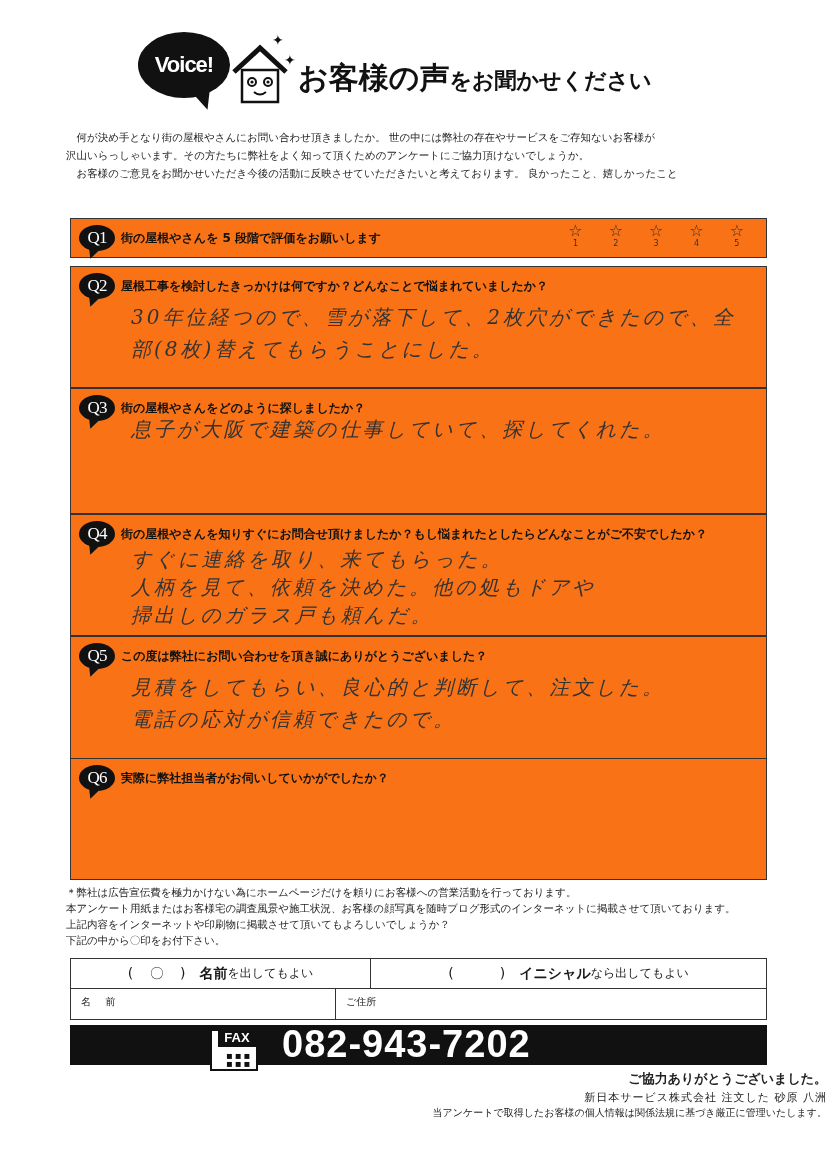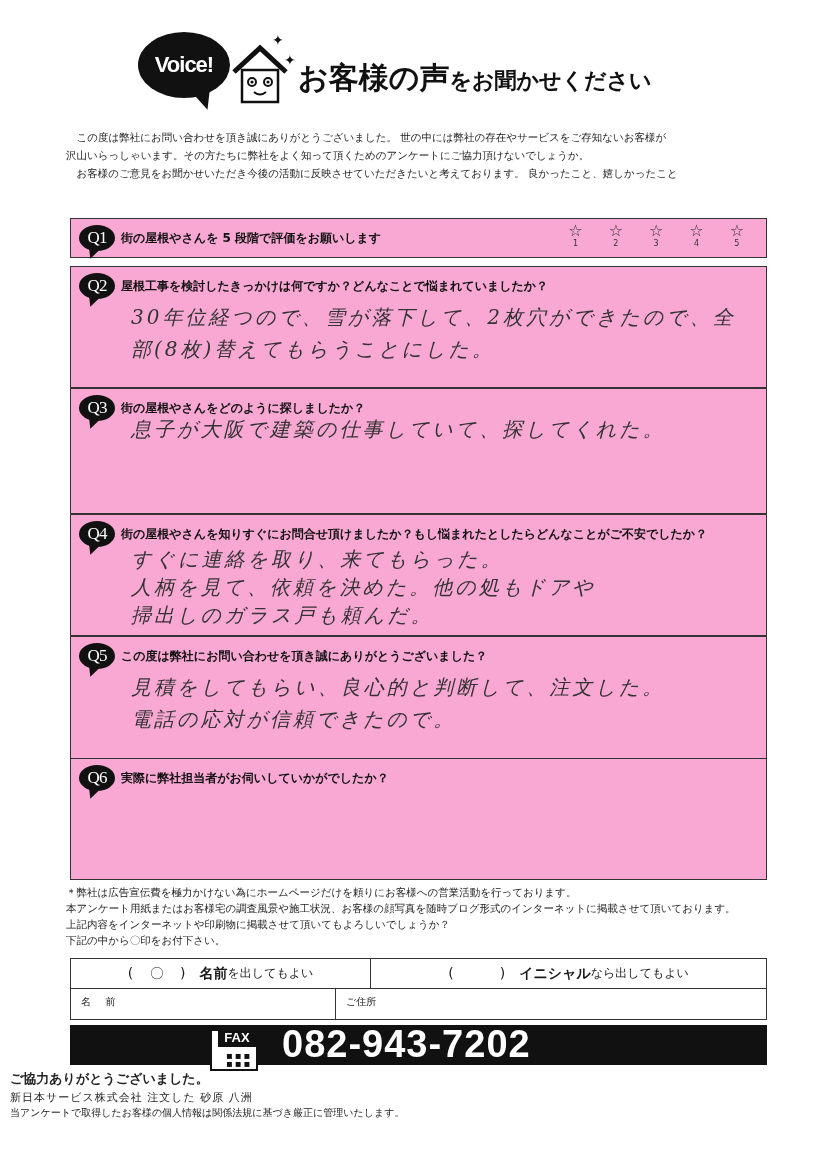--- a/index.html
+++ b/index.html
@@ -25,21 +25,21 @@
   .title-main .small { font-size: 22px; }
   .sparkle { position: absolute; color: #111; font-size: 14px; }
 
   .intro {
     position: absolute; left: 66px; top: 128px; width: 720px; font-size: 10.5px; line-height: 18px; color: #222;
   }
   .intro p { text-indent: 1em; }
   .intro p.noindent { text-indent: 0; }
 
   .qbox {
-    position: absolute; left: 70px; width: 697px; border: 1.5px solid #333; background: #f9a8d4;
+    position: absolute; left: 70px; width: 697px; border: 1.5px solid #333; background: #f97316;
   }
   .qhead { position: absolute; left: 8px; top: 6px; display: flex; align-items: center; }
   .qbadge {
     position: relative; width: 36px; height: 26px; background: #111; color: #fff; border-radius: 50%;
     font-family: "Liberation Serif", serif; font-size: 17px; display: flex; align-items: center; justify-content: center;
     letter-spacing: -1px;
   }
   .qbadge::after {
     content: ""; position: absolute; left: 8px; bottom: -8px; width: 0; height: 0;
     border-left: 5px solid transparent; border-right: 5px solid transparent; border-top: 10px solid #111;
@@ -74,21 +74,21 @@
   }
   .fax-label {
     position: absolute; left: 148px; top: 4px; width: 38px; height: 18px; background: #111; color: #fff;
     font-family: "Liberation Sans", sans-serif; font-weight: bold; font-size: 13px; text-align: center; line-height: 18px;
   }
   .fax-dots { position: absolute; left: 156px; top: 27px; font-size: 10px; color: #111; letter-spacing: 2px; line-height: 8px; }
   .fax-number {
     position: absolute; left: 212px; top: -2px; color: #fff; font-family: "Liberation Sans", sans-serif; font-weight: bold;
     font-size: 38px; letter-spacing: 1px;
   }
-  .footer { position: absolute; left: 0; width: 827px; text-align: left; color: #222; padding-left: 10px; }
+  .footer { position: absolute; left: 0; width: 827px; text-align: right; color: #222; padding-left: 10px; }
   .f1 { top: 1070px; font-size: 13px; font-weight: bold; }
   .f2 { top: 1090px; font-size: 11px; letter-spacing: 1px; }
   .f3 { top: 1106px; font-size: 10px; }
 </style>
 </head>
 <body>
 
 <div class="header">
   <div class="bubble">
     <span>Voice!</span>
@@ -103,21 +103,21 @@
     <path d="M24,50 Q30,55 36,50" fill="none" stroke="#111" stroke-width="2"></path>
   </svg>
   <span class="sparkle" style="left:134px;top:8px;">✦</span>
   <span class="sparkle" style="left:146px;top:28px;">✦</span>
   <div class="title-main">
     <span>お客様の声</span><span class="small">をお聞かせください</span>
   </div>
 </div>
 
 <div class="intro">
-  <p>この度は弊社にお問い合わせを頂き誠にありがとうございました。 世の中には弊社の存在やサービスをご存知ないお客様が</p>
+  <p>何が決め手となり街の屋根やさんにお問い合わせ頂きましたか。 世の中には弊社の存在やサービスをご存知ないお客様が</p>
   <p class="noindent">沢山いらっしゃいます。その方たちに弊社をよく知って頂くためのアンケートにご協力頂けないでしょうか。</p>
   <p>お客様のご意見をお聞かせいただき今後の活動に反映させていただきたいと考えております。 良かったこと、嬉しかったこと</p>
 </div>
 
 <div class="qbox" style="top:218px;height:40px;">
   <div class="qhead">
     <div class="qbadge">Q1</div>
     <div class="qtext">街の屋根やさんを 5 段階で評価をお願いします</div>
   </div>
   <div class="stars">

